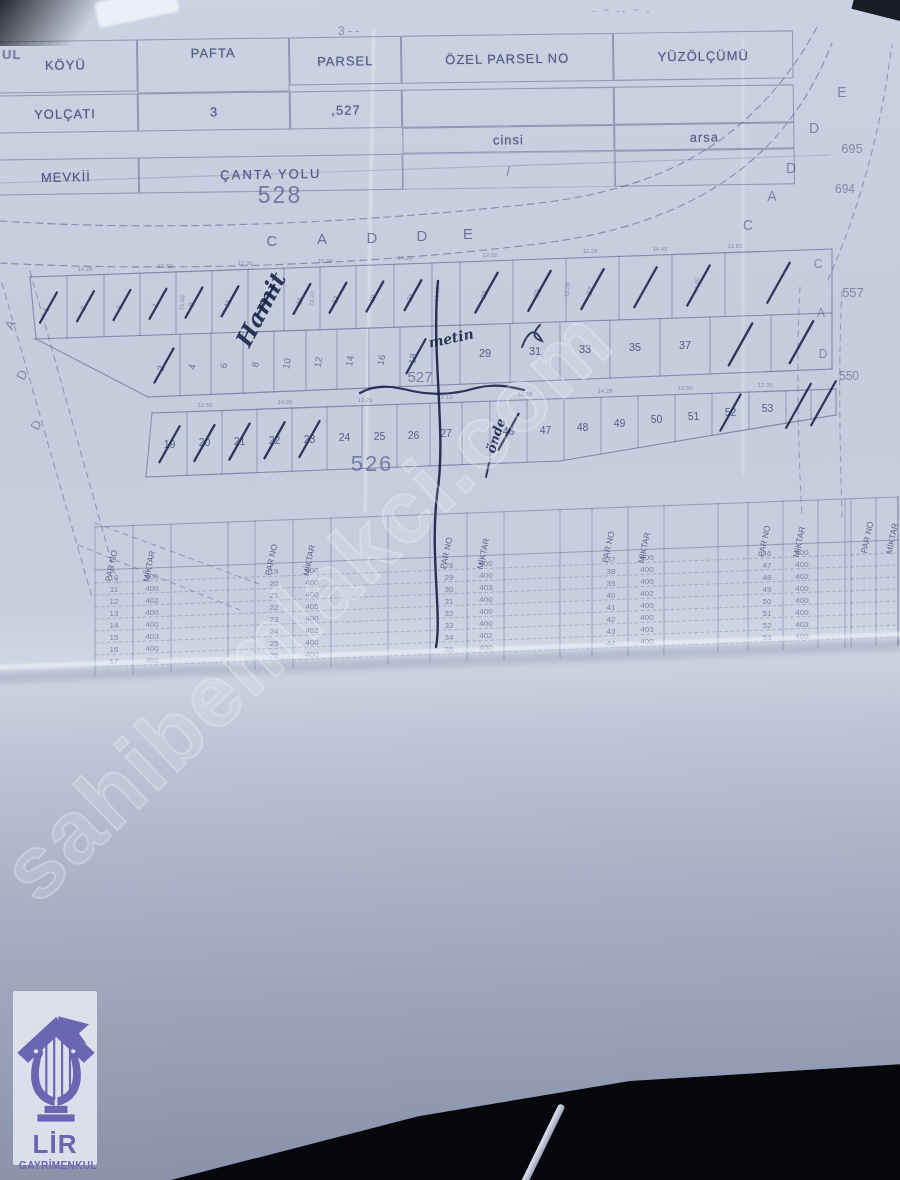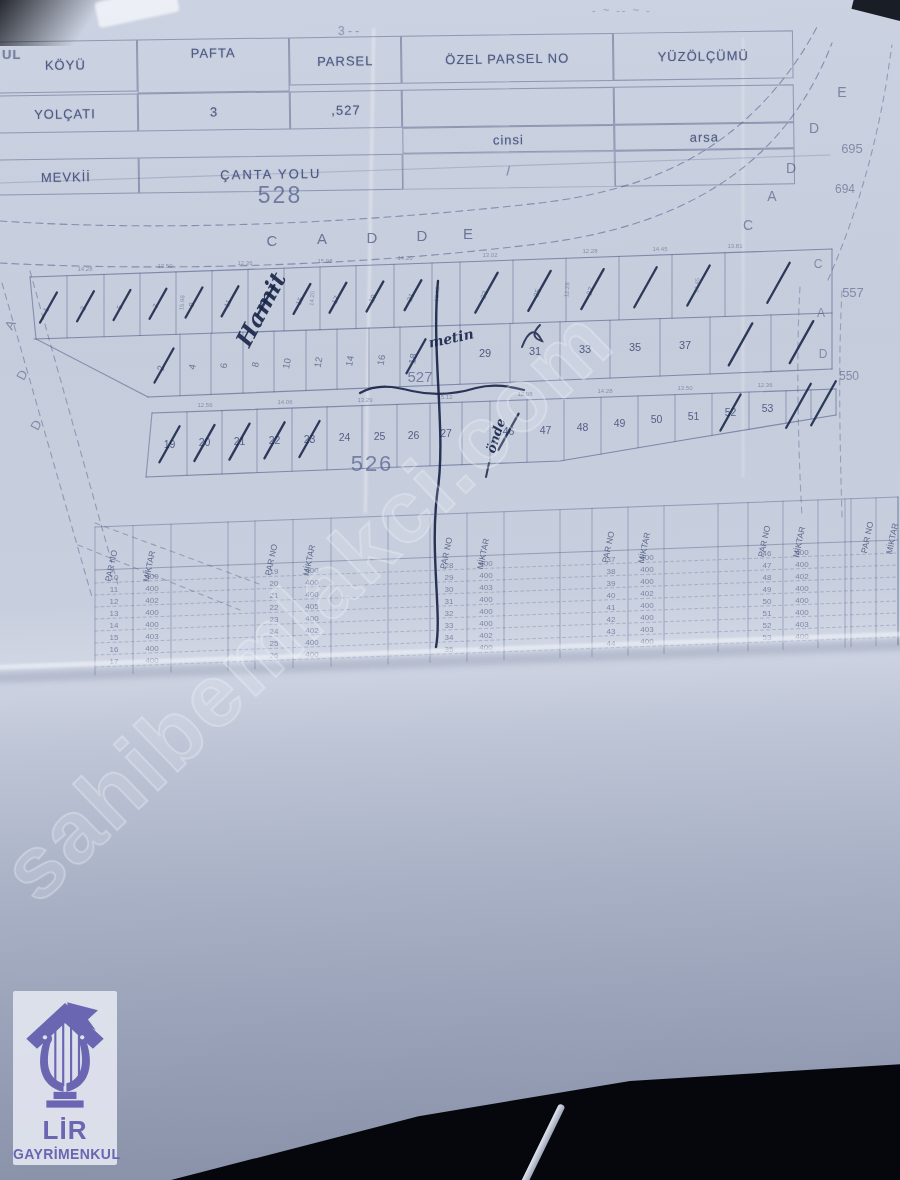--- a/index.html
+++ b/index.html
@@ -38,25 +38,25 @@
   .sp2{grid-column:span 2;}
   #map{position:absolute;left:0;top:25px;width:900px;height:655px;}
   .watermark{position:absolute;left:6px;top:806px;transform:rotate(-44deg);
     transform-origin:40px 50%;font-size:88px;font-weight:bold;letter-spacing:3px;
     color:rgba(242,246,252,.14);-webkit-text-stroke:2px rgba(245,248,253,.30);
     white-space:nowrap;}
   .black-wedge{position:absolute;left:0;top:0;width:900px;height:1180px;
     background:#05070d;clip-path:polygon(19% 100%,46.5% 94.6%,70% 91.6%,100% 90.2%,100% 100%);}
   .cable{position:absolute;left:538px;top:1100px;width:7px;height:95px;border-radius:3px;
     background:linear-gradient(90deg,#e3e7f0,#9aa3b5);transform:rotate(26deg);}
-  .logo-card{position:absolute;left:13px;top:991px;width:104px;height:174px;
-    background:rgba(224,227,238,.94);border-radius:2px;text-align:center;padding-top:6px;
+  .logo-card{position:absolute;left:13px;top:991px;width:84px;height:174px;
+    background:rgba(224,227,238,.94);border-radius:2px;text-align:center;padding-top:20px;
     box-sizing:border-box;}
   .logo-name{color:#6b66b2;font-weight:bold;font-size:26px;letter-spacing:1px;line-height:1;margin-top:-2px;}
-  .logo-sub{color:#6b66b2;font-weight:bold;font-size:14px;letter-spacing:.4px;margin-top:3px;text-align:right;}
+  .logo-sub{color:#6b66b2;font-weight:bold;font-size:10px;letter-spacing:.4px;margin-top:3px;text-align:right;}
 </style>
 </head>
 <body>
 
 <div class="paper"></div>
 <div class="crease1"></div>
 <div class="crease2"></div>
 
 <div class="frag" id="frag-ul">UL</div>
 <div class="frag" id="frag-c">3 - -</div>

